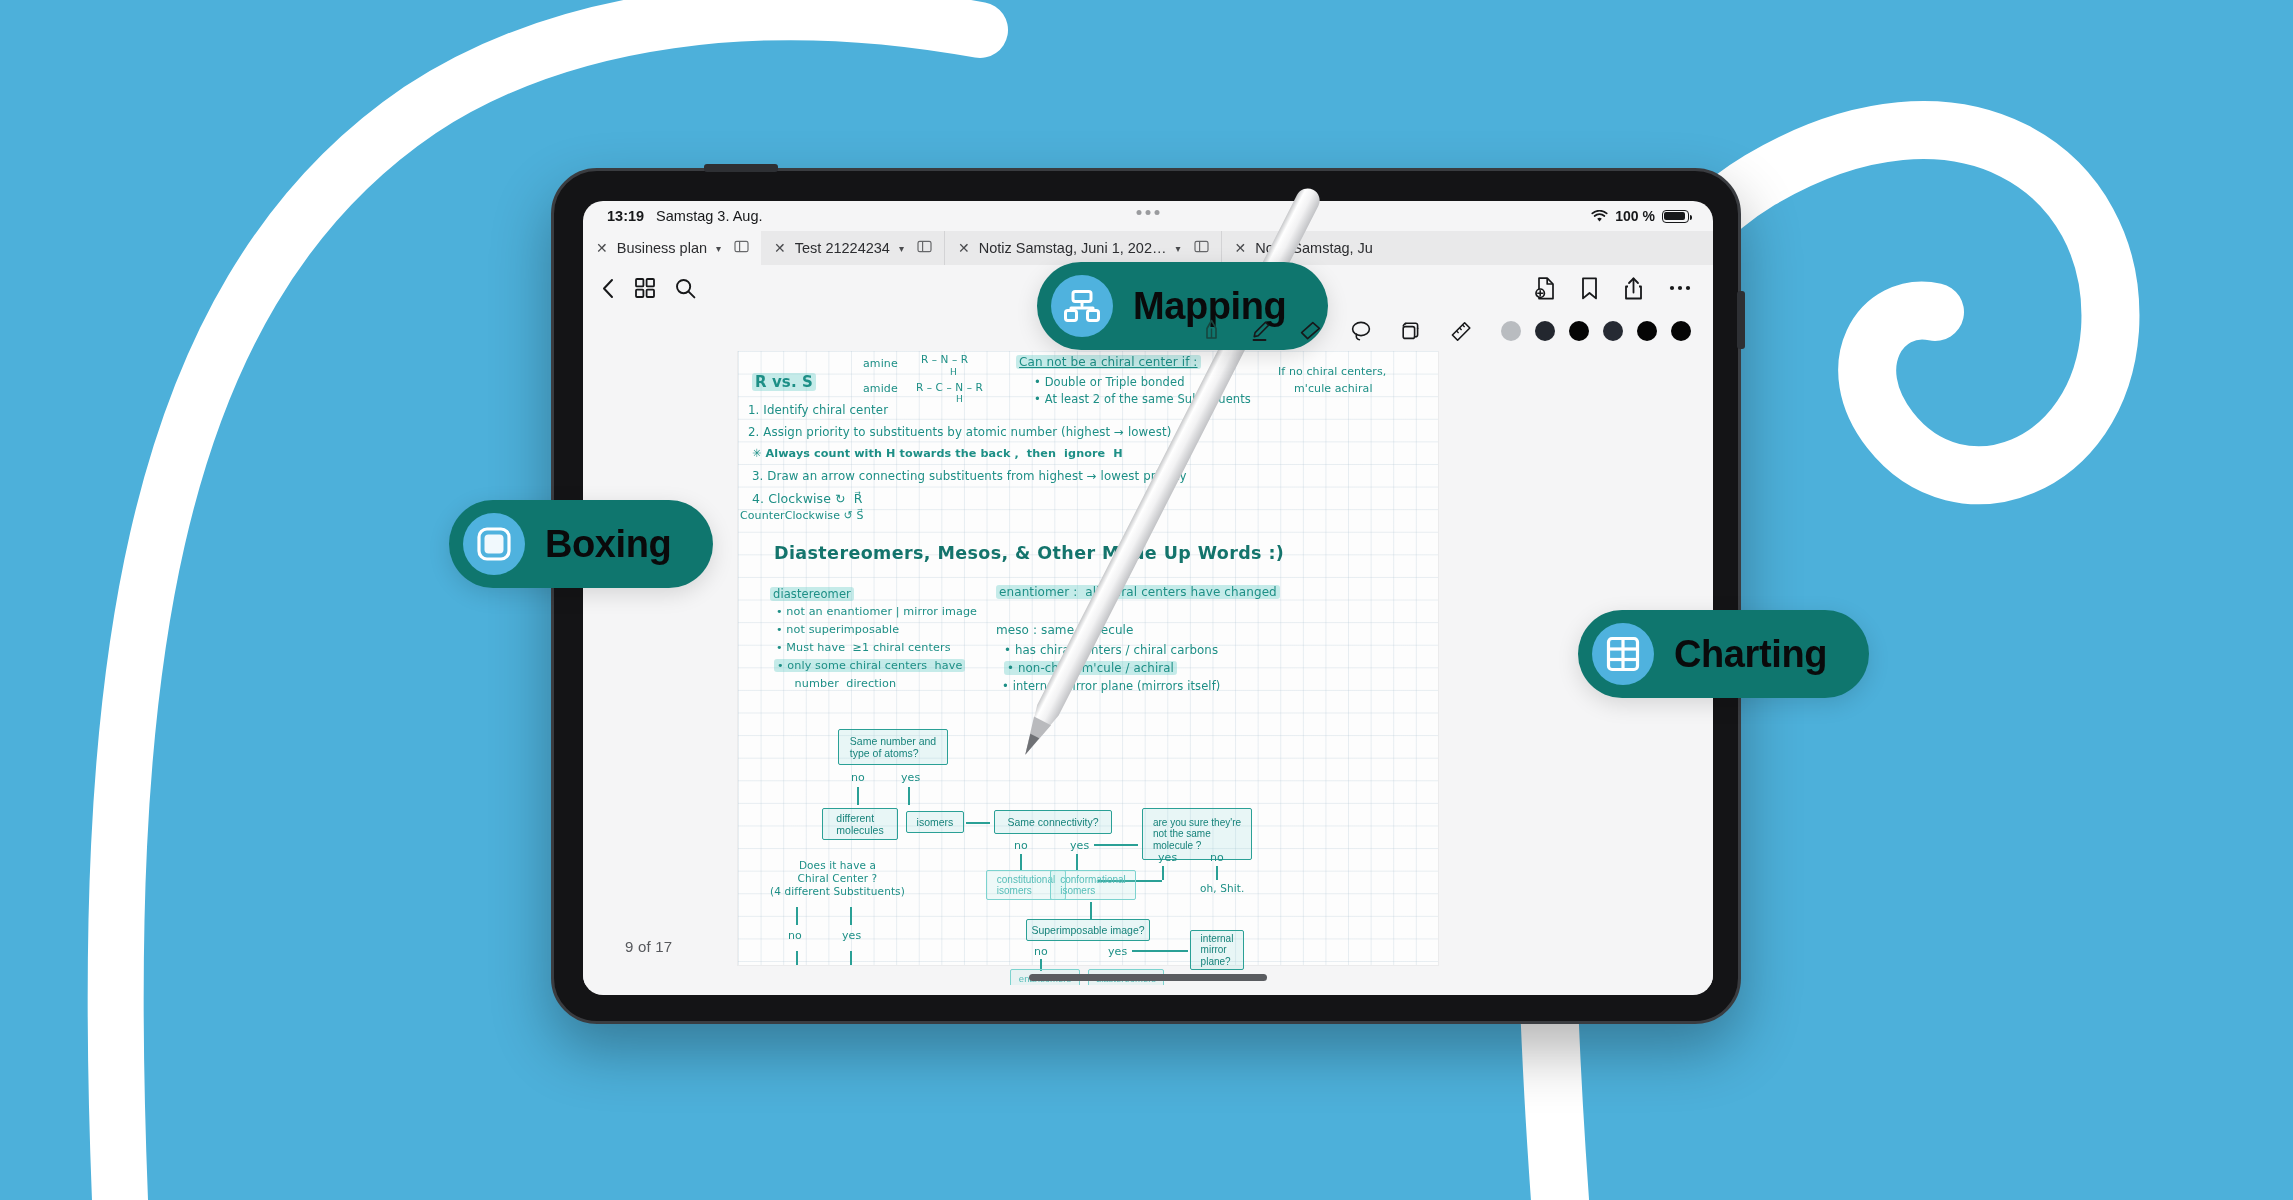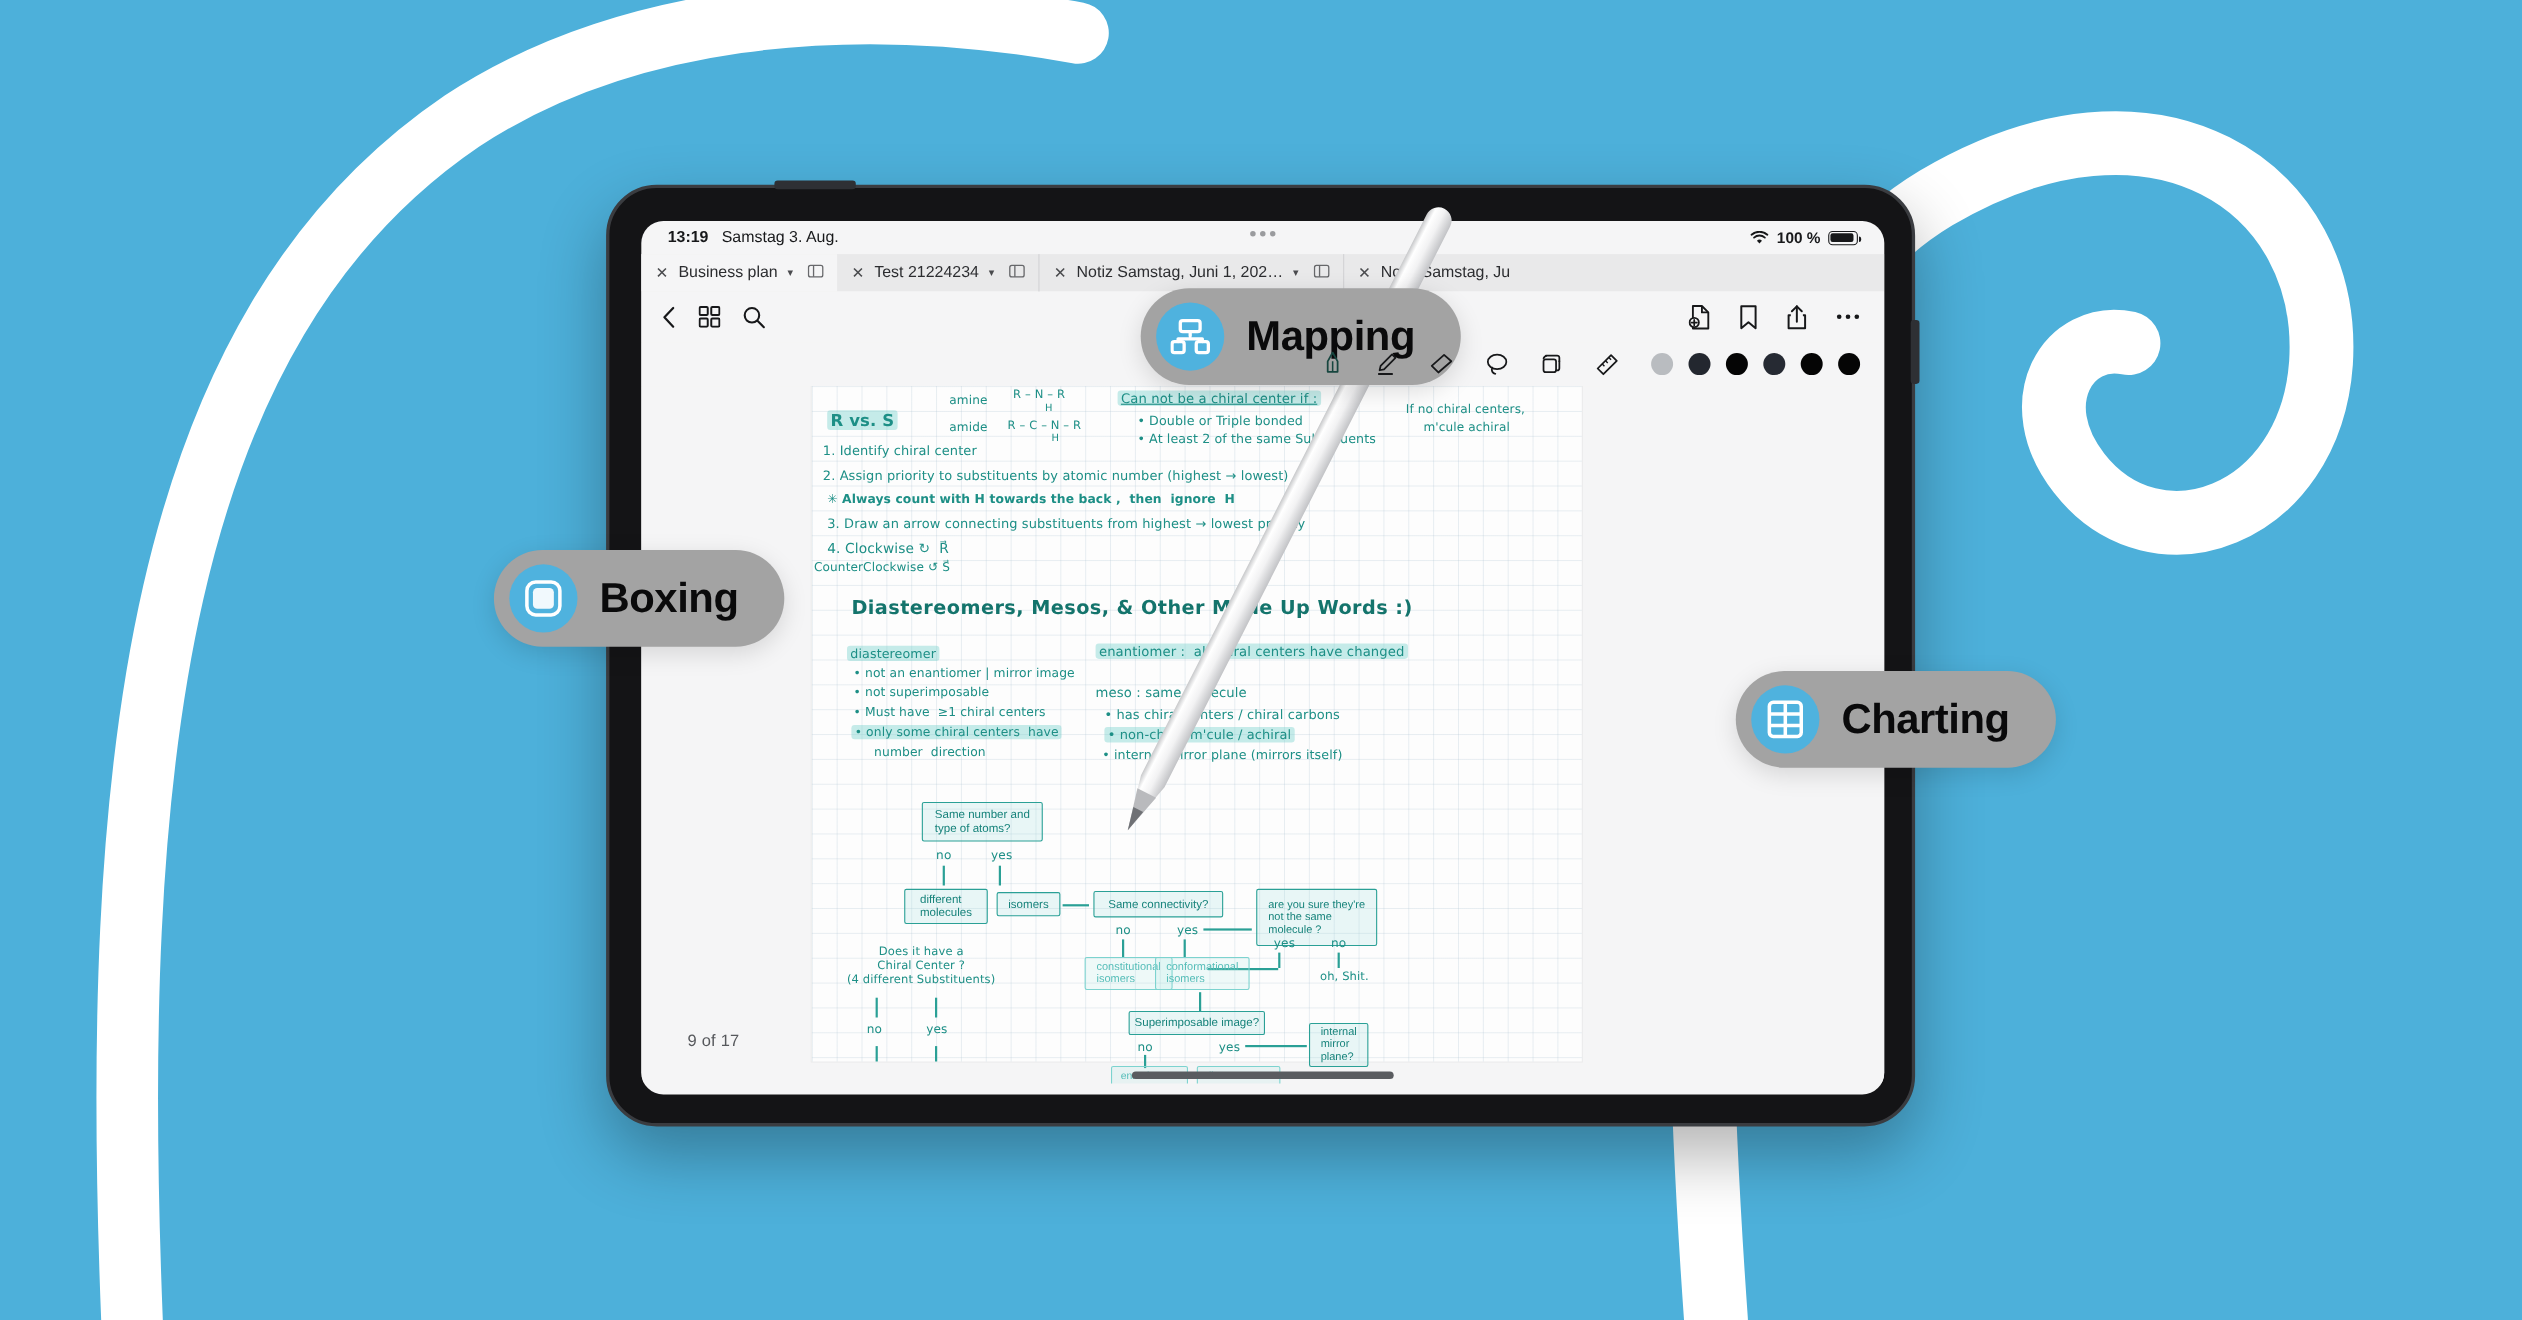--- a/index.html
+++ b/index.html
@@ -157,21 +157,21 @@
   .pencil {
     position: absolute; left: 1294px; top: 188px;
     width: 40px; height: 640px;
     transform: rotate(27deg); transform-origin: 50% 0%;
   }
 
   
   .badge {
     position: absolute;
     display: flex; align-items: center; gap: 20px;
-    background: #a3a3a3; border-radius: 60px;
+    background: #0f766e; border-radius: 60px;
     padding: 13px 42px 13px 14px;
     box-shadow: 0 6px 22px rgba(0,0,0,.13);
   }
   .badge-ic {
     width: 62px; height: 62px; border-radius: 50%;
     background: #4fb2de; display: flex; align-items: center; justify-content: center;
     flex: 0 0 62px;
   }
   .badge-label { font-size: 38px; font-weight: 700; color: #0a0a0b; letter-spacing: -.4px; }
   #badge-mapping { left: 1037px; top: 262px; }

